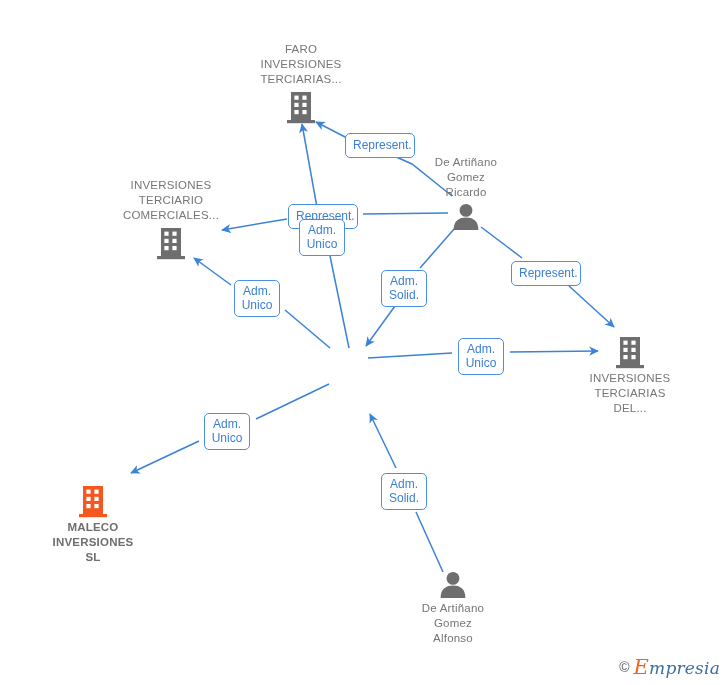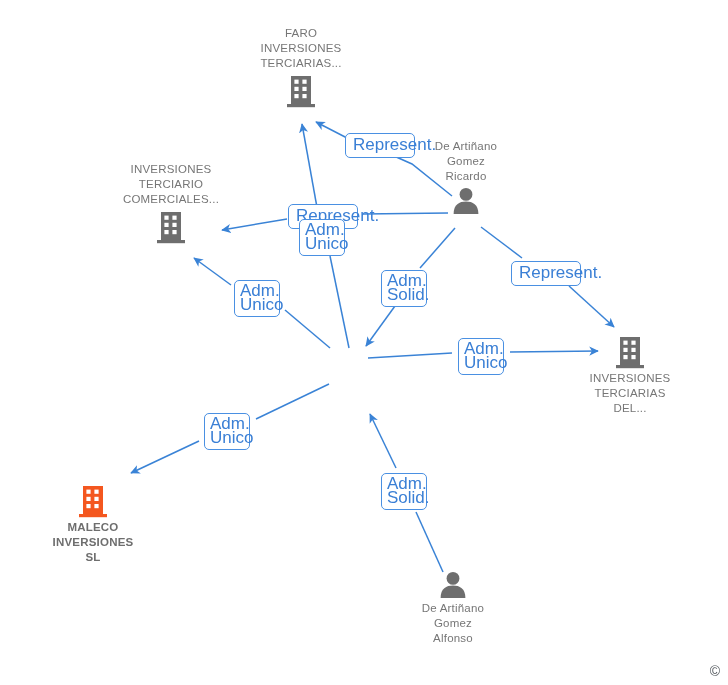--- a/index.html
+++ b/index.html
@@ -43,31 +43,31 @@
     letter-spacing: 0.2px;
     color: #767676;
     white-space: pre-line;
     margin-top: 2px;
   }
   .node.company-highlight .label {
     color: #6e6e6e;
     font-weight: bold;
   }
   .node.label-above .label {
-    margin-top: 0;
+    margin-top: 16px;
     margin-bottom: 3px;
   }
   .edge-label {
     position: absolute;
     box-sizing: border-box;
     background: #ffffff;
     border: 1.3px solid #4a90e2;
     border-radius: 5px;
     color: #3a7fd5;
-    font-size: 17px;
+    font-size: 12px;
     line-height: 14px;
     text-align: center;
     padding: 3px 5px 4px 5px;
     white-space: pre-line;
     font-family: "Liberation Sans", sans-serif;
   }
   .edge-label.one-line {
     padding: 4px 7px 5px 7px;
   }
   .watermark {
@@ -254,15 +254,16 @@
 Unico</div>
 
   <div class="edge-label" style="left:204px; top:413px; width:46px;">Adm.
 Unico</div>
 
   <div class="edge-label" style="left:381px; top:473px; width:46px;">Adm.
 Solid.</div>
 
   <div class="watermark">
     <span class="copy">©</span>
+    <span class="brand"><span class="cap">E</span><span>mpresia</span></span>
   </div>
 
 </div>
 
 </body></html>

